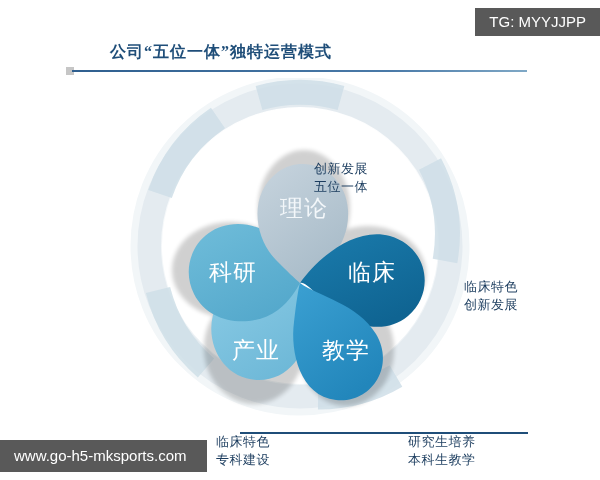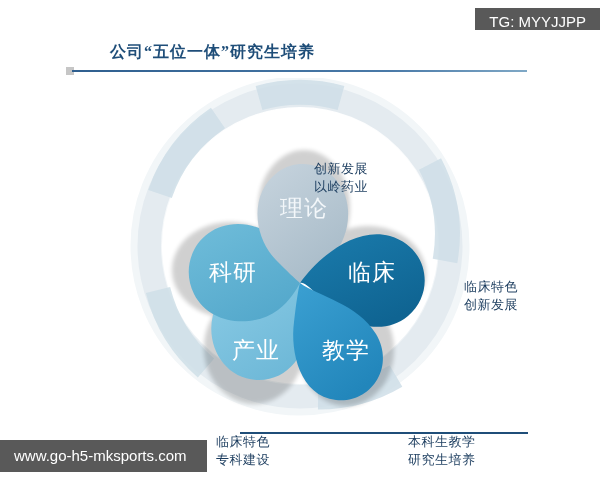--- a/index.html
+++ b/index.html
@@ -103,37 +103,37 @@
     background: #595959;
     color: #ffffff;
     font-family: "Liberation Sans", "DejaVu Sans", sans-serif;
     display: flex;
     align-items: center;
     justify-content: center;
   }
   #watermark-tg {
     right: 0px;
     top: 8px;
-    padding: 5px 14px 0 14px;
+    padding: 5px 14px 6px 14px;
     font-size: 15px;
     margin-left: 9px;
   }
   #watermark-url {
     left: 0px;
     bottom: 8px;
     padding: 7px 20px 8px 14px;
     font-size: 15px;
   }
 </style>
 </head>
 <body>
 
 <div id="slide">
 
-  <div id="slide-title">公司“五位一体”研究生培养</div>
+  <div id="slide-title">公司“五位一体”独特运营模式</div>
   <div id="title-rule-cap"></div>
   <div id="title-rule"></div>
 
   <div id="diagram">
     <svg viewBox="0 0 444 350" xmlns="http://www.w3.org/2000/svg">
       <defs>
         <radialGradient id="ringGrad" cx="50%" cy="45%" r="55%">
           <stop offset="70%" stop-color="#ffffff"></stop>
           <stop offset="86%" stop-color="#eef3f6"></stop>
           <stop offset="100%" stop-color="#f7fafb"></stop>
@@ -209,31 +209,31 @@
       </g>
 
       <g>
         <path d="M 222 205 C 240 218 280 226 298 256 C 318 290 292 326 258 322 C 222 318 212 274 216 244 C 218 226 220 212 222 205 Z" fill="url(#pTeaching)"></path>
         <text class="petal-label" x="268" y="272">教学</text>
       </g>
     </svg>
 
     <div class="outer-label" id="label-top">
       <span>创新发展</span>
-      <span>以岭药业</span>
+      <span>五位一体</span>
     </div>
 
     <div class="outer-label" id="label-right">
       <span>临床特色</span>
       <span>创新发展</span>
     </div>
 
     <div class="outer-label" id="label-bottomright">
+      <span>研究生培养</span>
       <span>本科生教学</span>
-      <span>研究生培养</span>
     </div>
 
     <div class="outer-label" id="label-bottomleft">
       <span>临床特色</span>
       <span>专科建设</span>
     </div>
 
   </div>
 
   <div id="bottom-rule"></div>

